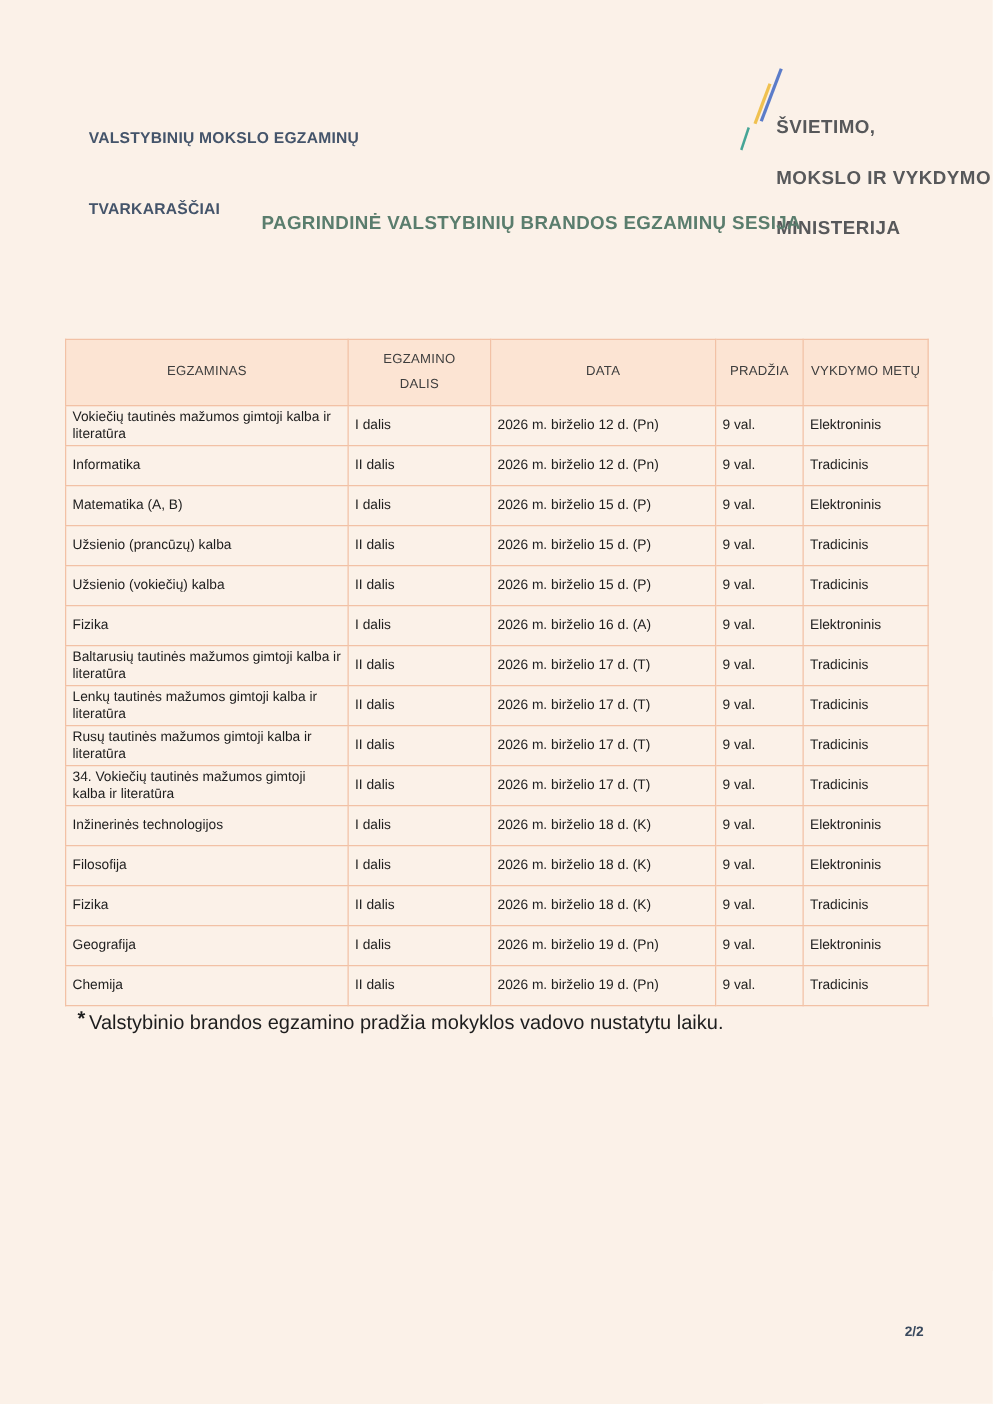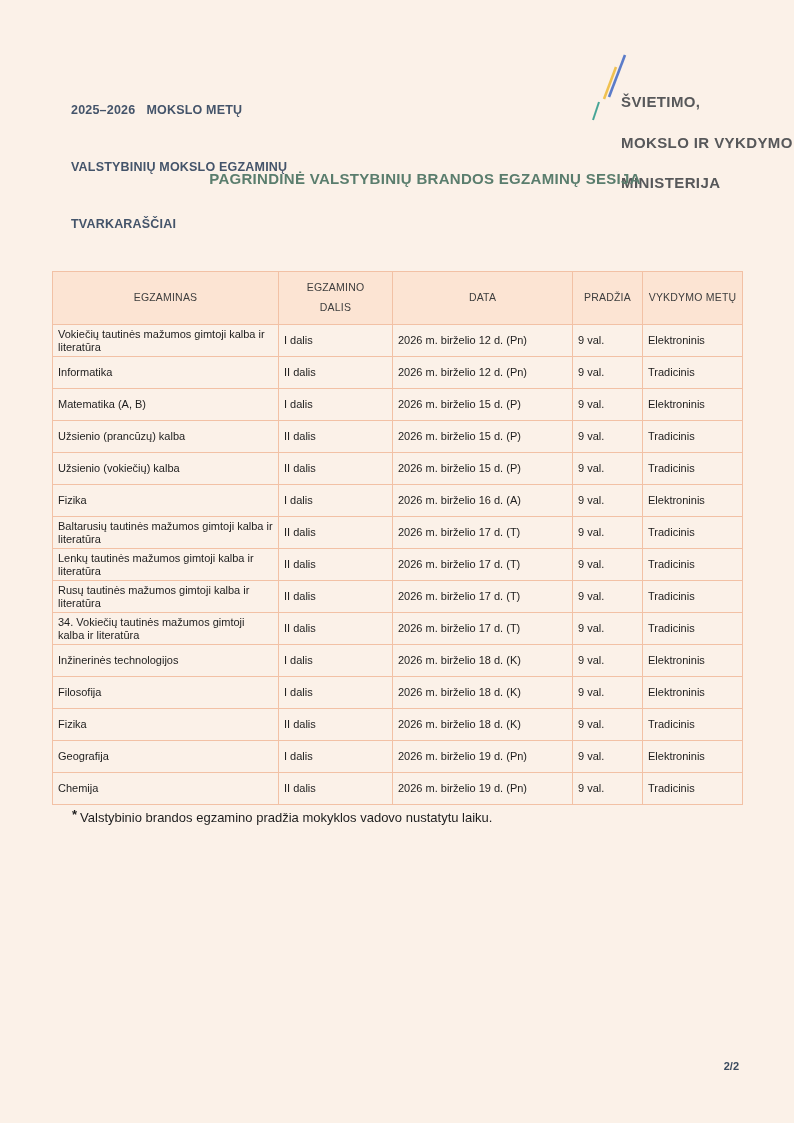--- a/index.html
+++ b/index.html
@@ -25,33 +25,32 @@
     color:var(--title);font-size:15px;font-weight:600;letter-spacing:.3px;white-space:nowrap;}
 
   table.exam-table{position:absolute;left:52px;top:230px;width:690px;border-collapse:collapse;
     table-layout:fixed;margin-top:41px;}
   .exam-table th{background:var(--table-header-bg);color:var(--column-header-text);
     font-weight:normal;font-size:10.5px;letter-spacing:.2px;height:53px;text-align:center;
     vertical-align:middle;border:1px solid var(--table-border);white-space:pre-line;line-height:1.9;padding:0 4px;}
   .exam-table td{color:var(--body-text);font-size:11px;line-height:13px;height:32px;
     vertical-align:middle;border:1px solid var(--table-border);padding:2px 5px;text-align:left;}
 
-  .footnote{position:absolute;left:72px;top:810px;color:var(--body-text);font-size:13px;}
+  .footnote{position:absolute;left:62px;top:810px;color:var(--body-text);font-size:16px;}
   .footnote .fn-star{font-weight:bold;position:relative;top:-3px;margin-right:3px;}
 
   .page-number{position:absolute;right:55px;top:1060px;color:var(--page-num);
     font-size:11px;font-weight:bold;}
 </style>
 </head>
 <body>
 
 <div class="page">
 
   <div class="header-block">
-    <div>2025–2026   MOKSLO METŲ</div>
     <div>VALSTYBINIŲ MOKSLO EGZAMINŲ</div>
     <div>TVARKARAŠČIAI</div>
   </div>
 
   <div class="ministry">
     <svg width="38" height="68" viewBox="0 0 38 68">
       <line x1="35" y1="1" x2="19" y2="43" style="stroke:var(--slash-blue);stroke-width:2.6"></line>
       <line x1="26" y1="13" x2="14" y2="45" style="stroke:var(--slash-yellow);stroke-width:2.6"></line>
       <line x1="9" y1="48" x2="3" y2="66" style="stroke:var(--slash-teal);stroke-width:2"></line>
     </svg>

